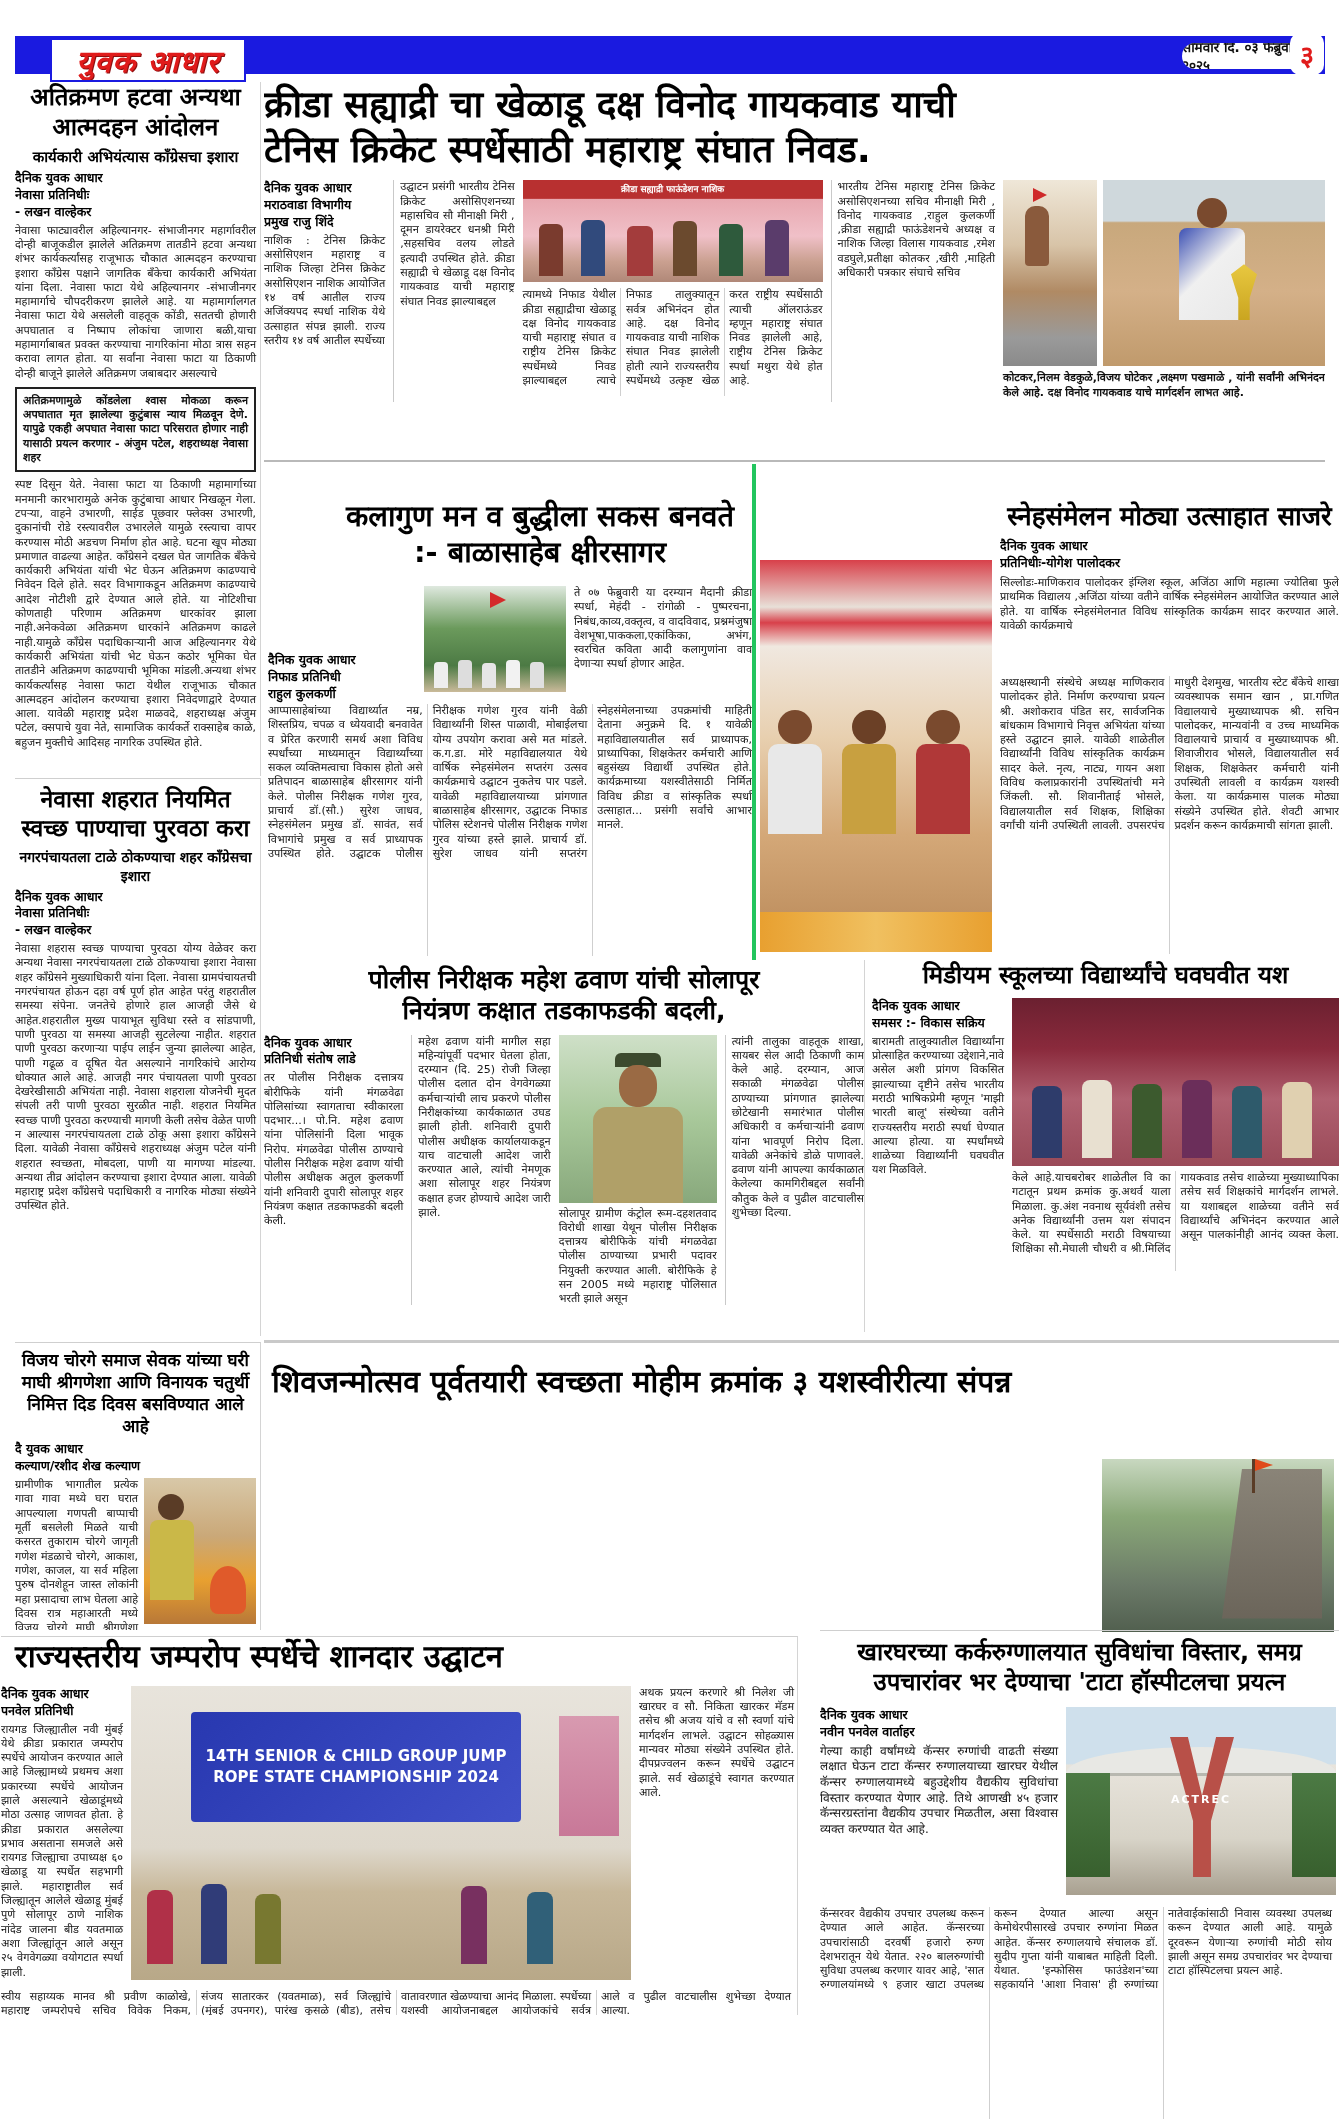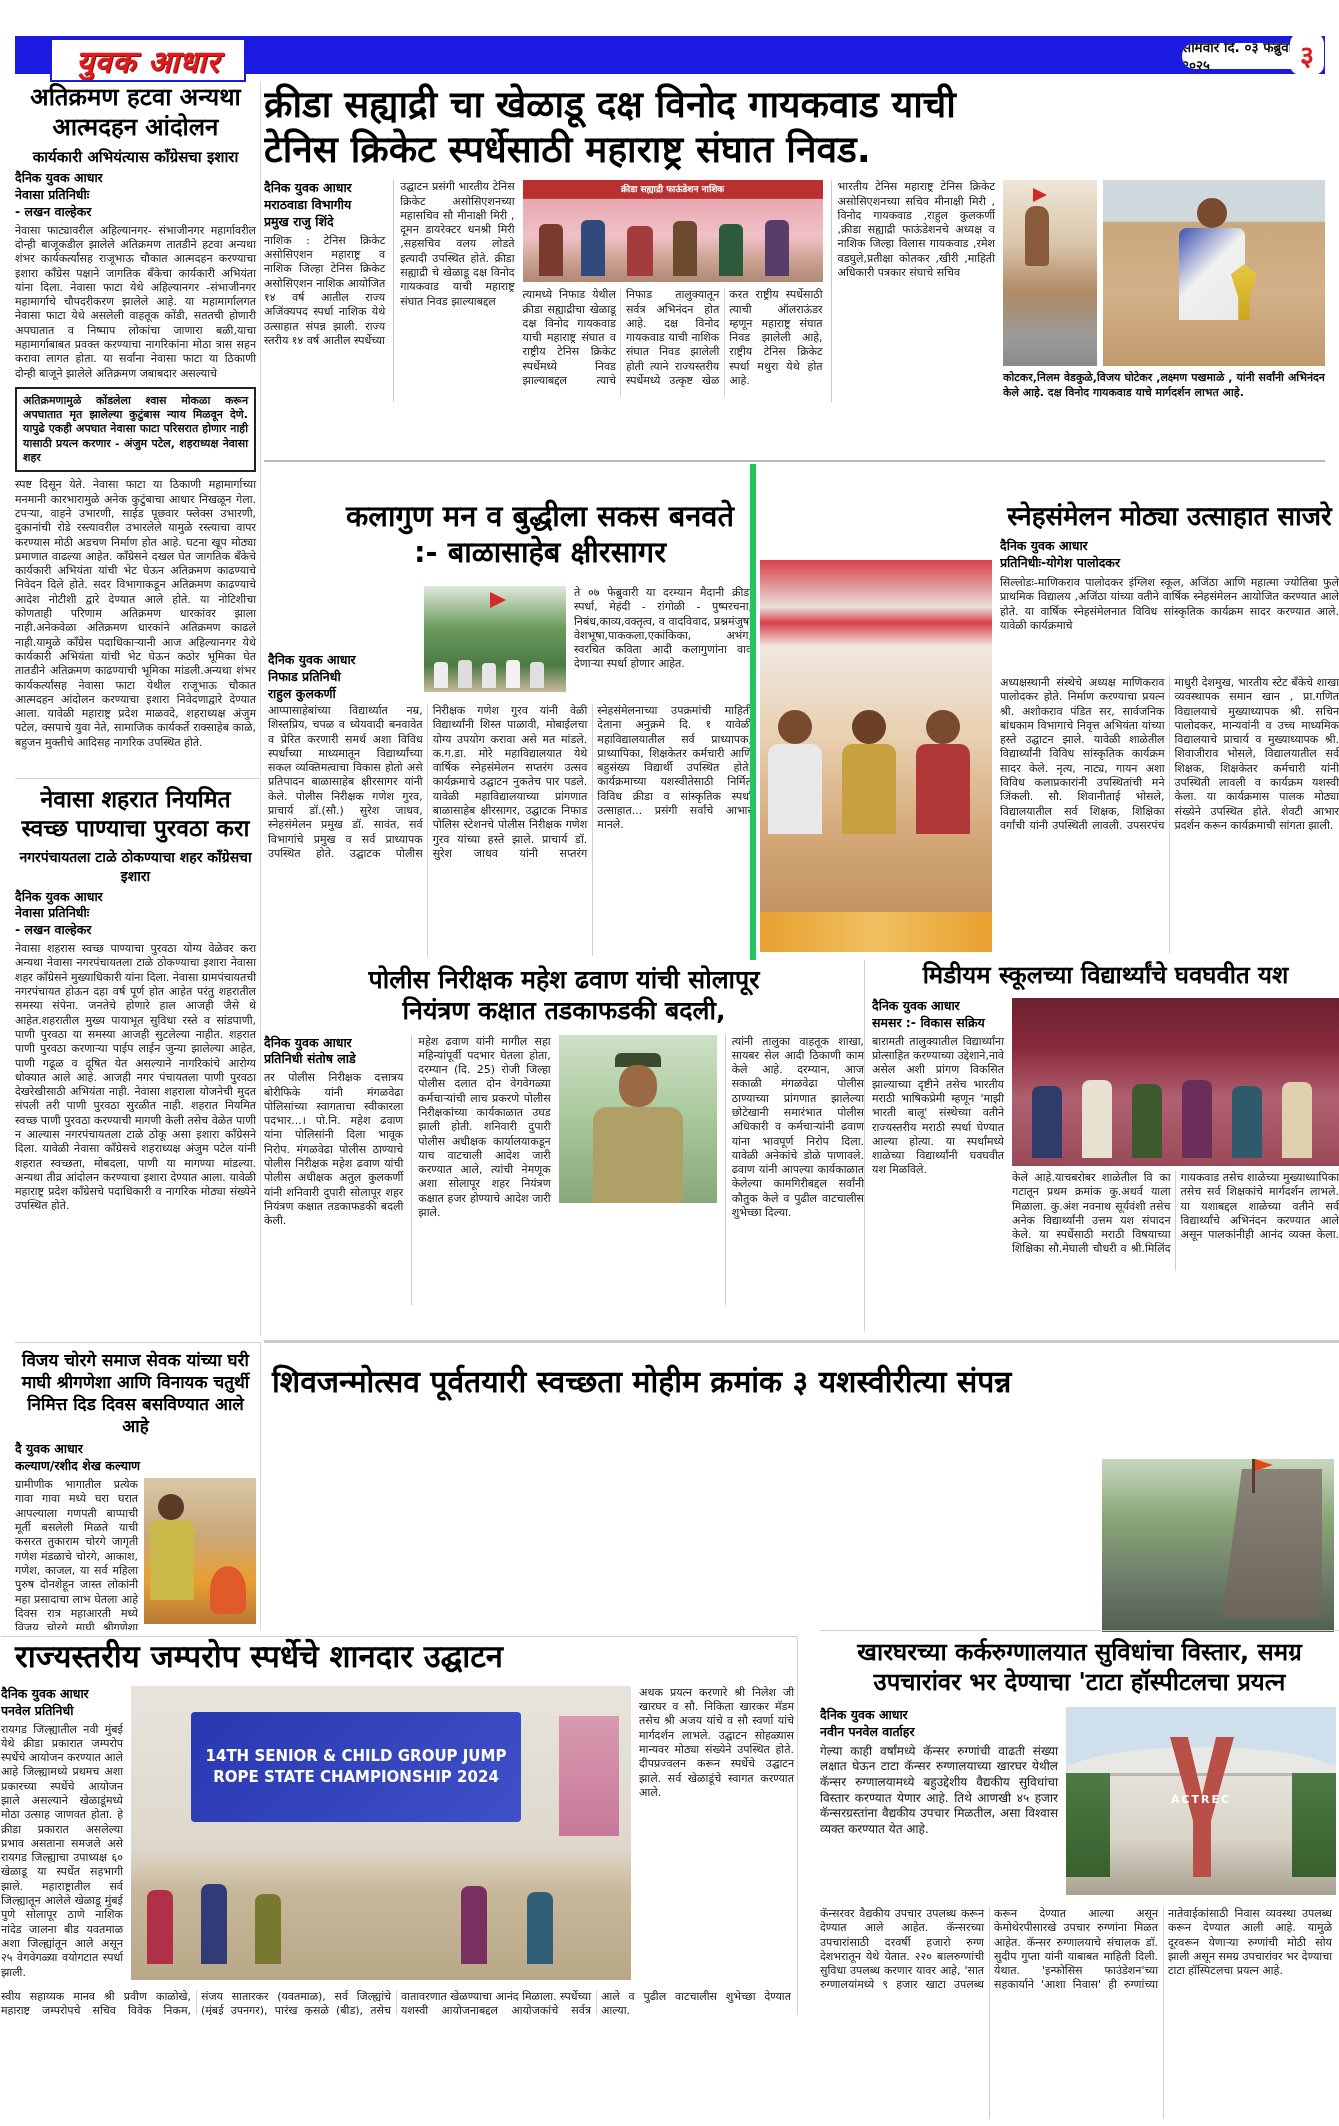--- a/index.html
+++ b/index.html
@@ -122,21 +122,21 @@
             <div style="position:absolute; left:128px; top:84px; width:26px; height:56px; background:linear-gradient(180deg,#e8c840 0%,#caa520 100%); clip-path:polygon(50% 0,100% 18%,72% 60%,72% 100%,28% 100%,28% 60%,0 18%);"></div>
           </div>
         </div>
         <div class="caption" style="margin-top:5px;">कोटकर,निलम वेडकुळे,विजय घोटेकर ,लक्ष्मण पखमाळे , यांनी सर्वांनी अभिनंदन केले आहे. दक्ष विनोद गायकवाड याचे मार्गदर्शन लाभत आहे.</div>
       </div>
     </div>
   </div>
 
   <div class="abs hrule" style="left:264px; top:460px; width:1061px; height:2px;"></div>
 
-  <div class="abs" style="left:264px; top:464px; width:492px; height:496px; border-right:6px solid #22c55e; ">
+  <div class="abs" style="left:264px; top:464px; width:492px; height:496px; border-right:4px solid #22c55e; ">
     <div class="abs hl-lg" style="left:66px; top:34px; width:420px;">कलागुण मन व बुद्धीला सकस बनवते :- बाळासाहेब क्षीरसागर</div>
     <div class="abs byline" style="left:4px; top:188px; width:150px;">
       <div>दैनिक युवक आधार</div>
       <div>निफाड प्रतिनिधी</div>
       <div>राहुल कुलकर्णी</div>
     </div>
     <div class="abs photo" style="left:160px; top:122px; width:142px; height:106px; background:linear-gradient(180deg,#dfe9df 0%,#6b9a5c 40%,#4c7a44 75%,#caba9a 100%);">
       <div style="position:absolute; left:66px; top:6px; width:0; height:0; border-left:16px solid #d42a2a; border-top:8px solid transparent; border-bottom:8px solid transparent;"></div>
       <div style="position:absolute; left:10px; bottom:4px; width:14px; height:26px; background:#eee; border-radius:4px 4px 0 0;"></div>
       <div style="position:absolute; left:34px; bottom:4px; width:14px; height:28px; background:#ddd; border-radius:4px 4px 0 0;"></div>
@@ -180,20 +180,21 @@
       </div>
       <div class="vr" style="width:140px; padding-left:6px;">
         <div class="body-txt">महेश ढवाण यांनी मागील सहा महिन्यांपूर्वी पदभार घेतला होता, दरम्यान (दि. 25) रोजी जिल्हा पोलीस दलात दोन वेगवेगळ्या कर्मचाऱ्यांची लाच प्रकरणे पोलीस निरीक्षकांच्या कार्यकाळात उघड झाली होती. शनिवारी दुपारी पोलीस अधीक्षक कार्यालयाकडून याच वाटचाली आदेश जारी करण्यात आले, त्यांची नेमणूक अशा सोलापूर शहर नियंत्रण कक्षात हजर होण्याचे आदेश जारी झाले.</div>
       </div>
       <div style="width:158px;">
         <div class="photo" style="width:158px; height:168px; background:linear-gradient(180deg,#cfe0c8 0%,#a8c89a 50%,#88a87c 100%);">
           <div style="position:absolute; left:56px; top:18px; width:46px; height:14px; background:#3c4a2e; border-radius:6px 6px 0 0;"></div>
           <div style="position:absolute; left:60px; top:30px; width:38px; height:42px; border-radius:45%; background:#9a6a44;"></div>
           <div style="position:absolute; left:34px; top:72px; width:90px; height:96px; background:#b0a068; border-radius:14px 14px 0 0;"></div>
         </div>
+        <div class="body-txt" style="margin-top:4px;">सोलापूर ग्रामीण कंट्रोल रूम-दहशतवाद विरोधी शाखा येथून पोलीस निरीक्षक दत्तात्रय बोरीफिके यांची मंगळवेढा पोलीस ठाण्याच्या प्रभारी पदावर नियुक्ती करण्यात आली. बोरीफिके हे सन 2005 मध्ये महाराष्ट्र पोलिसात भरती झाले असून</div>
       </div>
       <div class="vr" style="width:140px; padding-left:6px;">
         <div class="body-txt">त्यांनी तालुका वाहतूक शाखा, सायबर सेल आदी ठिकाणी काम केले आहे. दरम्यान, आज सकाळी मंगळवेढा पोलीस ठाण्याच्या प्रांगणात झालेल्या छोटेखानी समारंभात पोलीस अधिकारी व कर्मचाऱ्यांनी ढवाण यांना भावपूर्ण निरोप दिला. यावेळी अनेकांचे डोळे पाणावले. ढवाण यांनी आपल्या कार्यकाळात केलेल्या कामगिरीबद्दल सर्वांनी कौतुक केले व पुढील वाटचालीस शुभेच्छा दिल्या.</div>
       </div>
     </div>
   </div>
 
   <div class="abs" style="left:872px; top:960px; width:467px; height:372px;">
     <div class="hl-md" style="font-size:24px;">मिडीयम स्कूलच्या विद्यार्थ्यांचे घवघवीत यश</div>
     <div class="flexrow" style="margin-top:8px; height:276px;">

